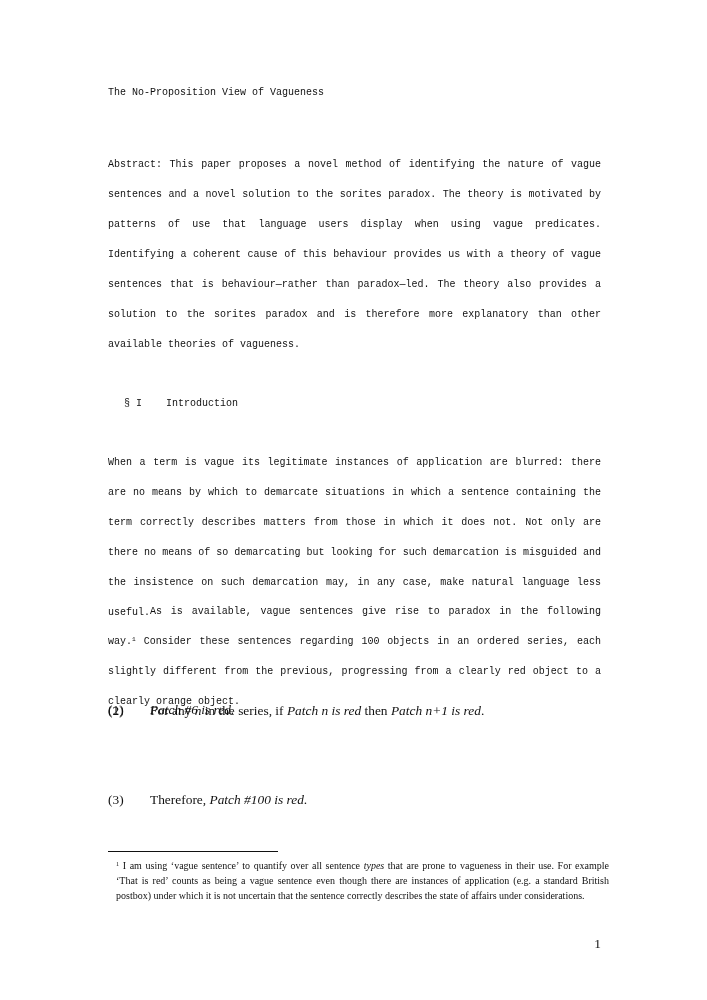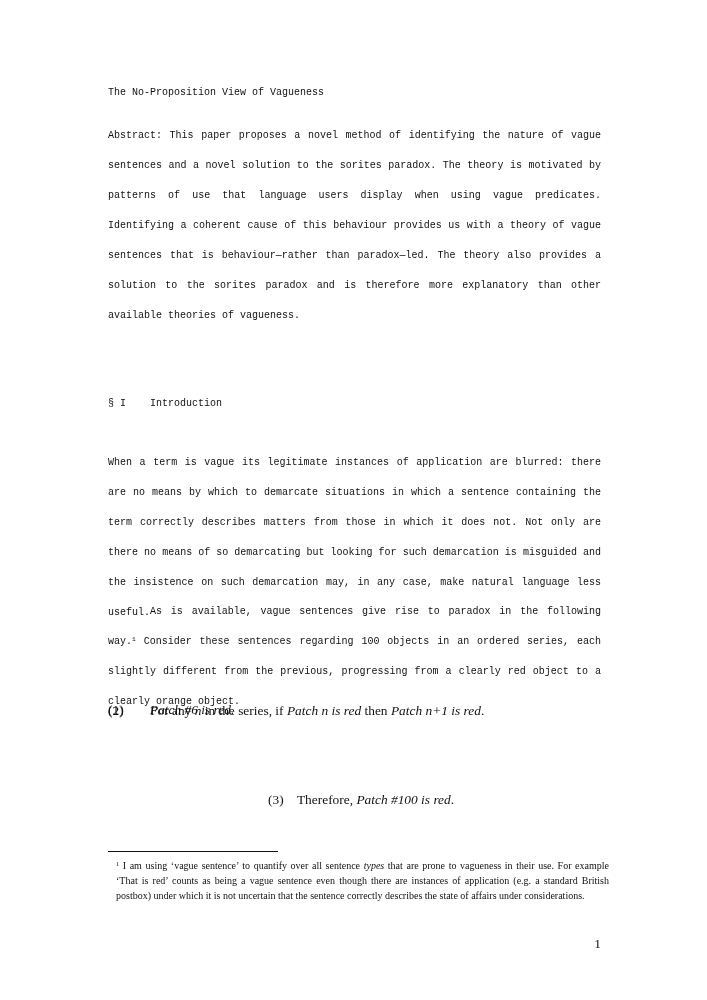--- a/index.html
+++ b/index.html
@@ -25,24 +25,25 @@
     font-family: Liberation Mono, monospace;
   }
   .justified {
     text-align: justify;
     text-justify: inter-word;
   }
   .title-block {
     top: 78px;
   }
   .abstract-block {
-    top: 121px;
+    top: 150px;
   }
   .heading-block {
     top: 389px;
+    margin-left: 16px;
   }
   .para1-block {
     top: 448px;
   }
   .para2-block {
     top: 597px;
     text-indent: 42px;
   }
   .tab-num {
     display: inline-block;
@@ -52,21 +53,21 @@
   .list-row {
     position: absolute;
     left: 108px;
     width: 493px;
     font-size: 13.4px;
     line-height: 30px;
     white-space: nowrap;
   }
   .row-1 { top: 695px; }
   .row-2 { top: 696px; }
-  .row-3 { top: 785px; text-align: center; }
+  .row-3 { top: 785px; }
   .footnote-rule {
     position: absolute;
     left: 108px;
     top: 851px;
     width: 170px;
     height: 0;
     border-top: 1px solid #111111;
   }
   .footnote-block {
     position: absolute;

